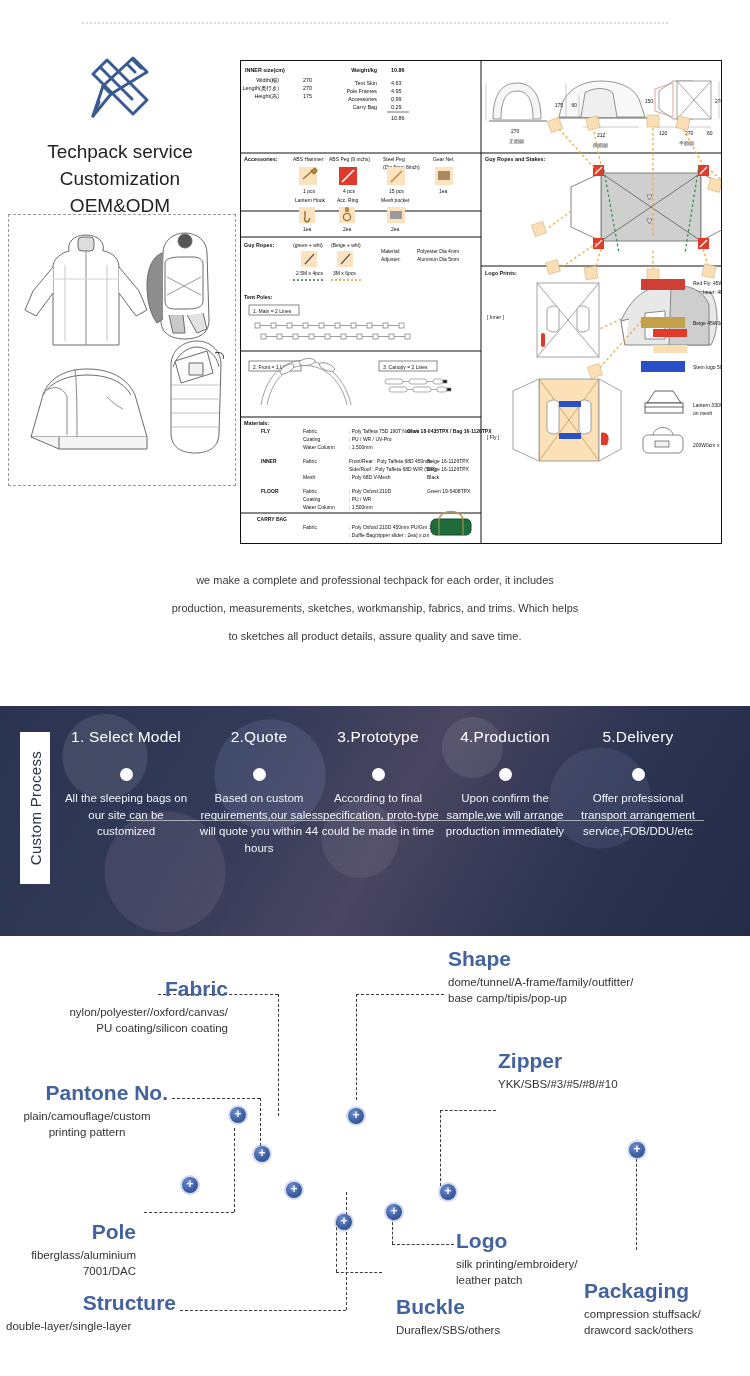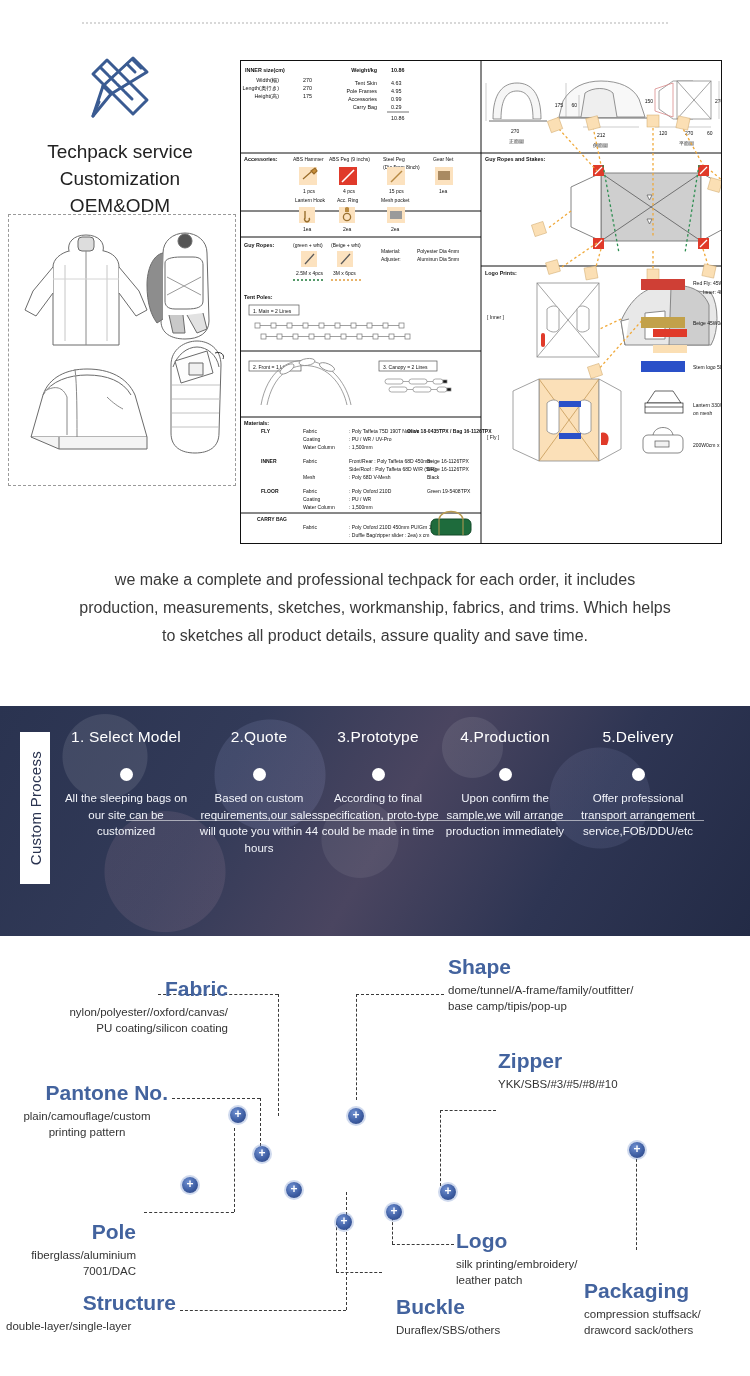--- a/index.html
+++ b/index.html
@@ -33,21 +33,21 @@
   .sketchbox svg { display: block; }
 
   .tp-sheet {
     position: absolute; left: 240px; top: 60px; width: 482px; height: 484px;
     border: 1px solid #111; background: #fff;
   }
   .tp-sheet svg { display: block; }
 
   .tp-caption {
     position: absolute; left: 75px; top: 566px; width: 600px;
-    text-align: center; font-size: 16px; line-height: 28px; color: #3a3a3a;
+    text-align: center; font-size: 11px; line-height: 28px; color: #3a3a3a;
   }
 
   
   .sec-process {
     position: absolute; left: 0; top: 706px; width: 750px; height: 230px;
     background:
       radial-gradient(circle at 14% 22%, rgba(255,255,255,0.10) 0 42px, rgba(255,255,255,0) 43px),
       radial-gradient(circle at 36% 30%, rgba(190,200,255,0.12) 0 55px, rgba(255,255,255,0) 56px),
       radial-gradient(circle at 48% 58%, rgba(255,255,255,0.07) 0 38px, rgba(255,255,255,0) 39px),
       radial-gradient(circle at 63% 18%, rgba(255,255,255,0.09) 0 30px, rgba(255,255,255,0) 31px),
@@ -657,21 +657,21 @@
     <div class="c-title">Pole</div>
     <div class="c-desc" style="white-space:pre-line; text-align:right;">fiberglass/aluminium
 7001/DAC</div>
   </div>
 
   <div class="callout right-al" style="left:6px; top:354px; width:170px;">
     <div class="c-title">Structure</div>
     <div class="c-desc" style="white-space:pre-line; text-align:left;">double-layer/single-layer</div>
   </div>
 
-  <div class="callout" style="left:448px; top:18px; width:290px;">
+  <div class="callout" style="left:448px; top:10px; width:290px;">
     <div class="c-title">Shape</div>
     <div class="c-desc" style="white-space:pre-line;">dome/tunnel/A-frame/family/outfitter/
 base camp/tipis/pop-up</div>
   </div>
 
   <div class="callout" style="left:498px; top:112px; width:230px;">
     <div class="c-title">Zipper</div>
     <div class="c-desc" style="white-space:pre-line;">YKK/SBS/#3/#5/#8/#10</div>
   </div>
 

